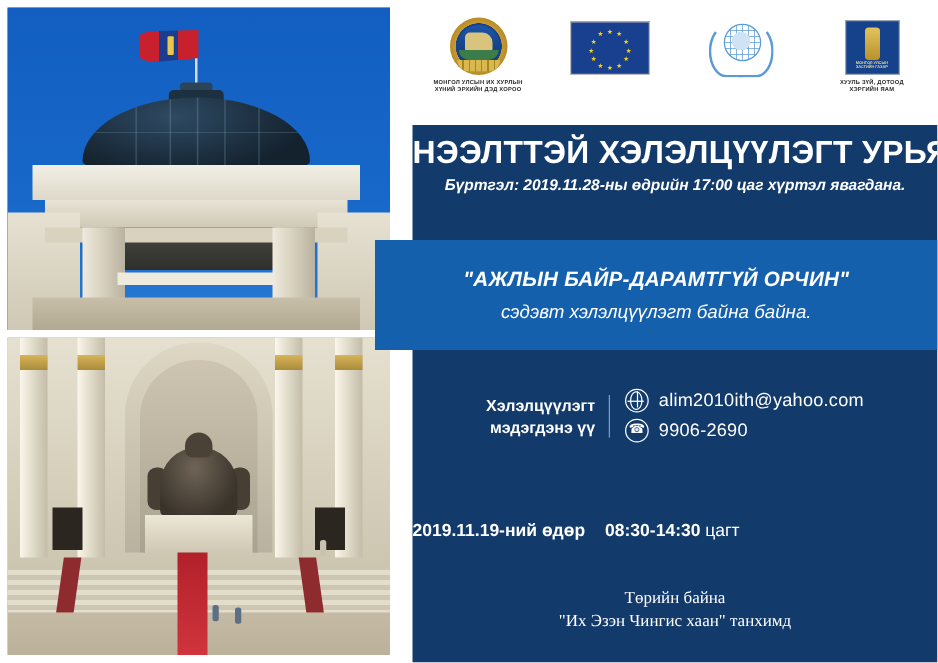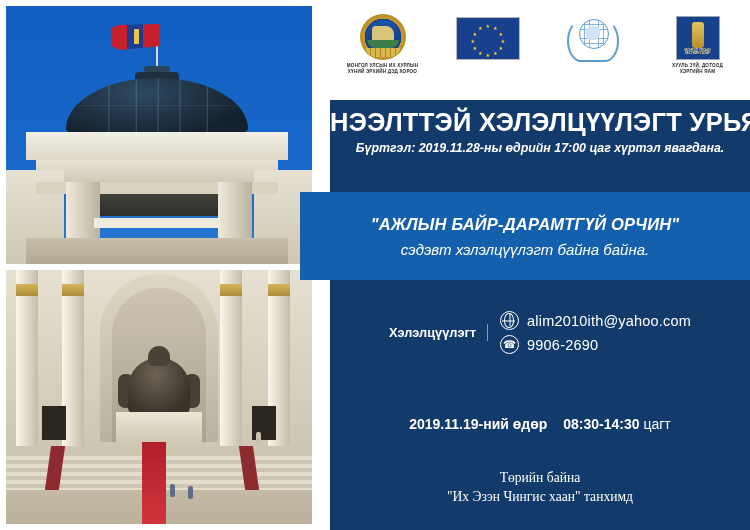--- a/index.html
+++ b/index.html
@@ -256,21 +256,21 @@
     display:flex;align-items:center;justify-content:center;margin-right:8px;flex:0 0 auto;
     position:relative;
   }
   .globe-v{position:absolute;left:50%;top:1.2px;width:1px;height:12.4px;background:#fff;transform:translateX(-50%);}
   .globe-h{position:absolute;top:50%;left:1.2px;width:12.4px;height:1px;background:#fff;transform:translateY(-50%);}
   .globe-e1{position:absolute;left:3.4px;top:1.2px;width:7.4px;height:12.4px;border:1px solid #fff;border-radius:50%;}
   .phone-g{font-size:10.5px;color:#fff;line-height:1;transform:translateY(-.5px);}
   .ctext{font-size:14.5px;color:#ffffff;letter-spacing:.2px;}
 
   #date-row{
-    position:absolute;left:0;top:316px;width:420px;text-align:center;
+    position:absolute;left:0;top:316px;width:420px;
     font-size:14px;color:#ffffff;
   }
   #date-row b{font-weight:bold;}
   .date-gap{display:inline-block;width:16px;}
 
   #venue{
     position:absolute;left:0;top:368px;width:420px;text-align:center;
     font-size:13.6px;color:#ffffff;line-height:19px;
     font-family:"Liberation Serif", serif;
   }
@@ -407,20 +407,21 @@
     </div>
 
     <div id="highlight-box">
       <div id="hl-line1">"АЖЛЫН БАЙР-ДАРАМТГҮЙ ОРЧИН"</div>
       <div id="hl-line2">сэдэвт хэлэлцүүлэгт байна байна.</div>
     </div>
 
     <div id="contact-row">
       <div id="contact-left">
         <div>Хэлэлцүүлэгт</div>
+        <div>мэдэгдэнэ үү</div>
       </div>
       <div id="contact-right">
         <div class="cline">
           <span class="cicon">
             <span class="globe-v"></span>
               <span class="globe-h"></span>
               <span class="globe-e1"></span>
           </span>
           <span class="ctext">alim2010ith@yahoo.com</span>
         </div>

